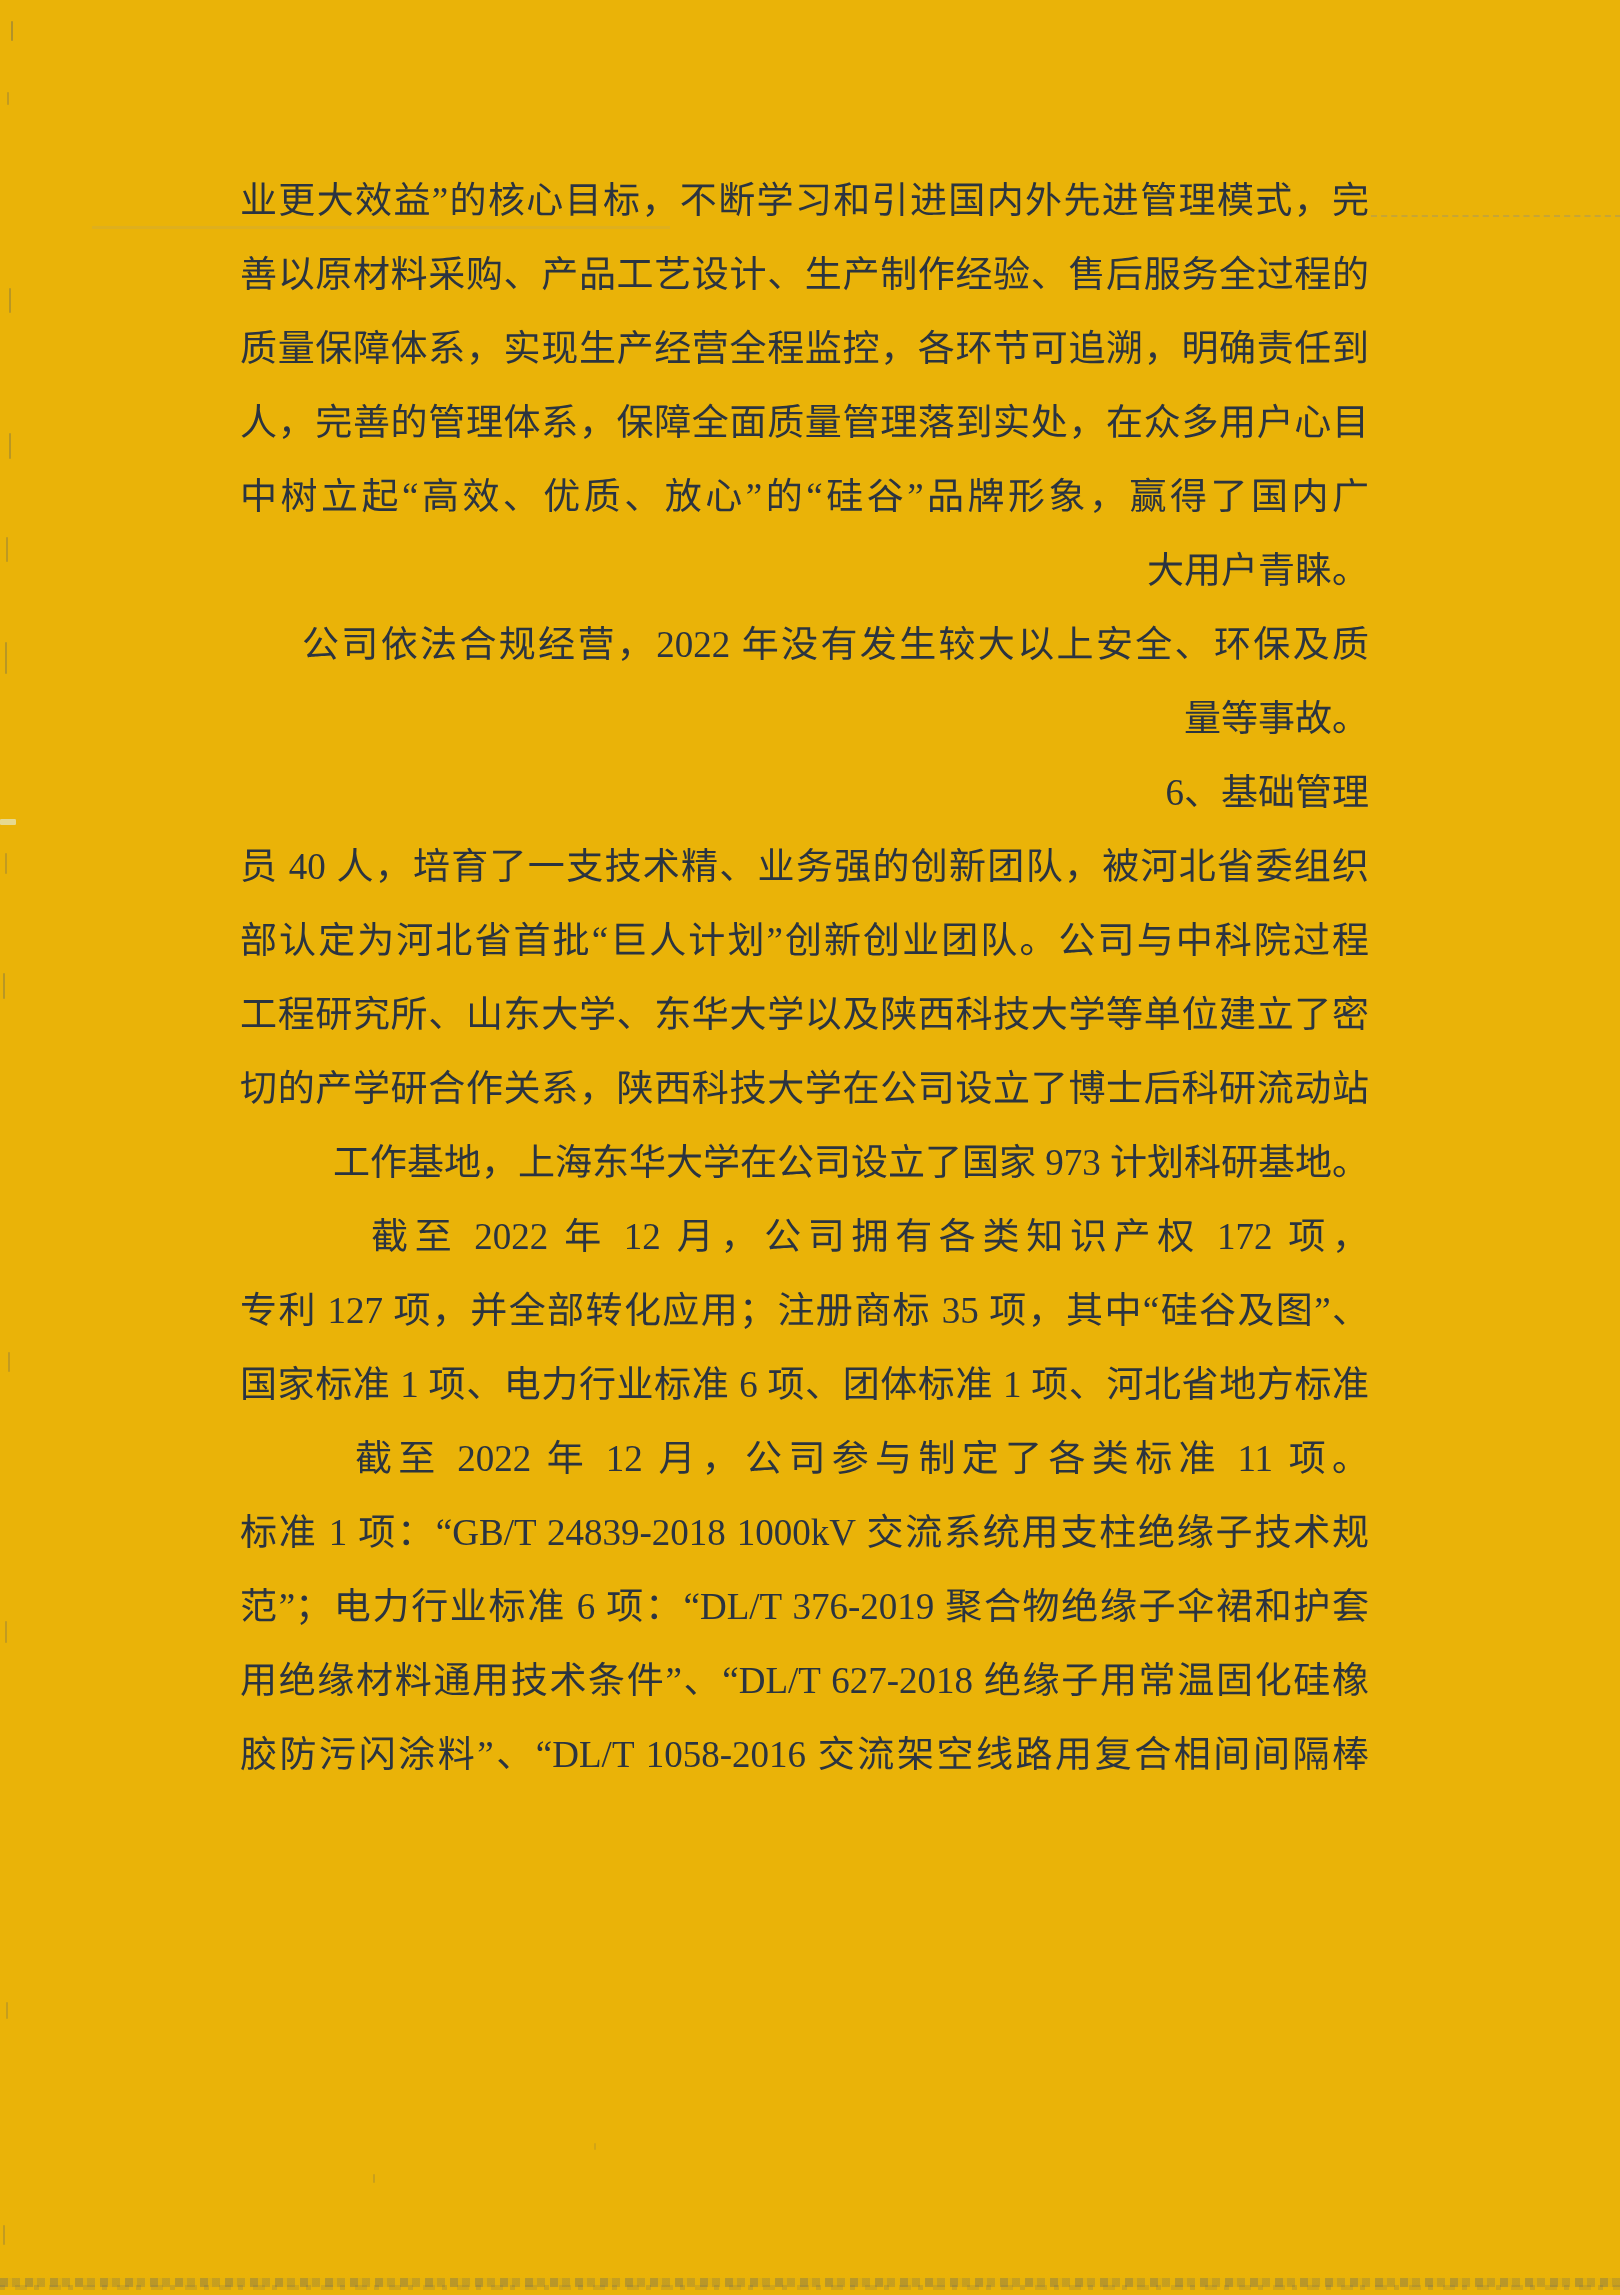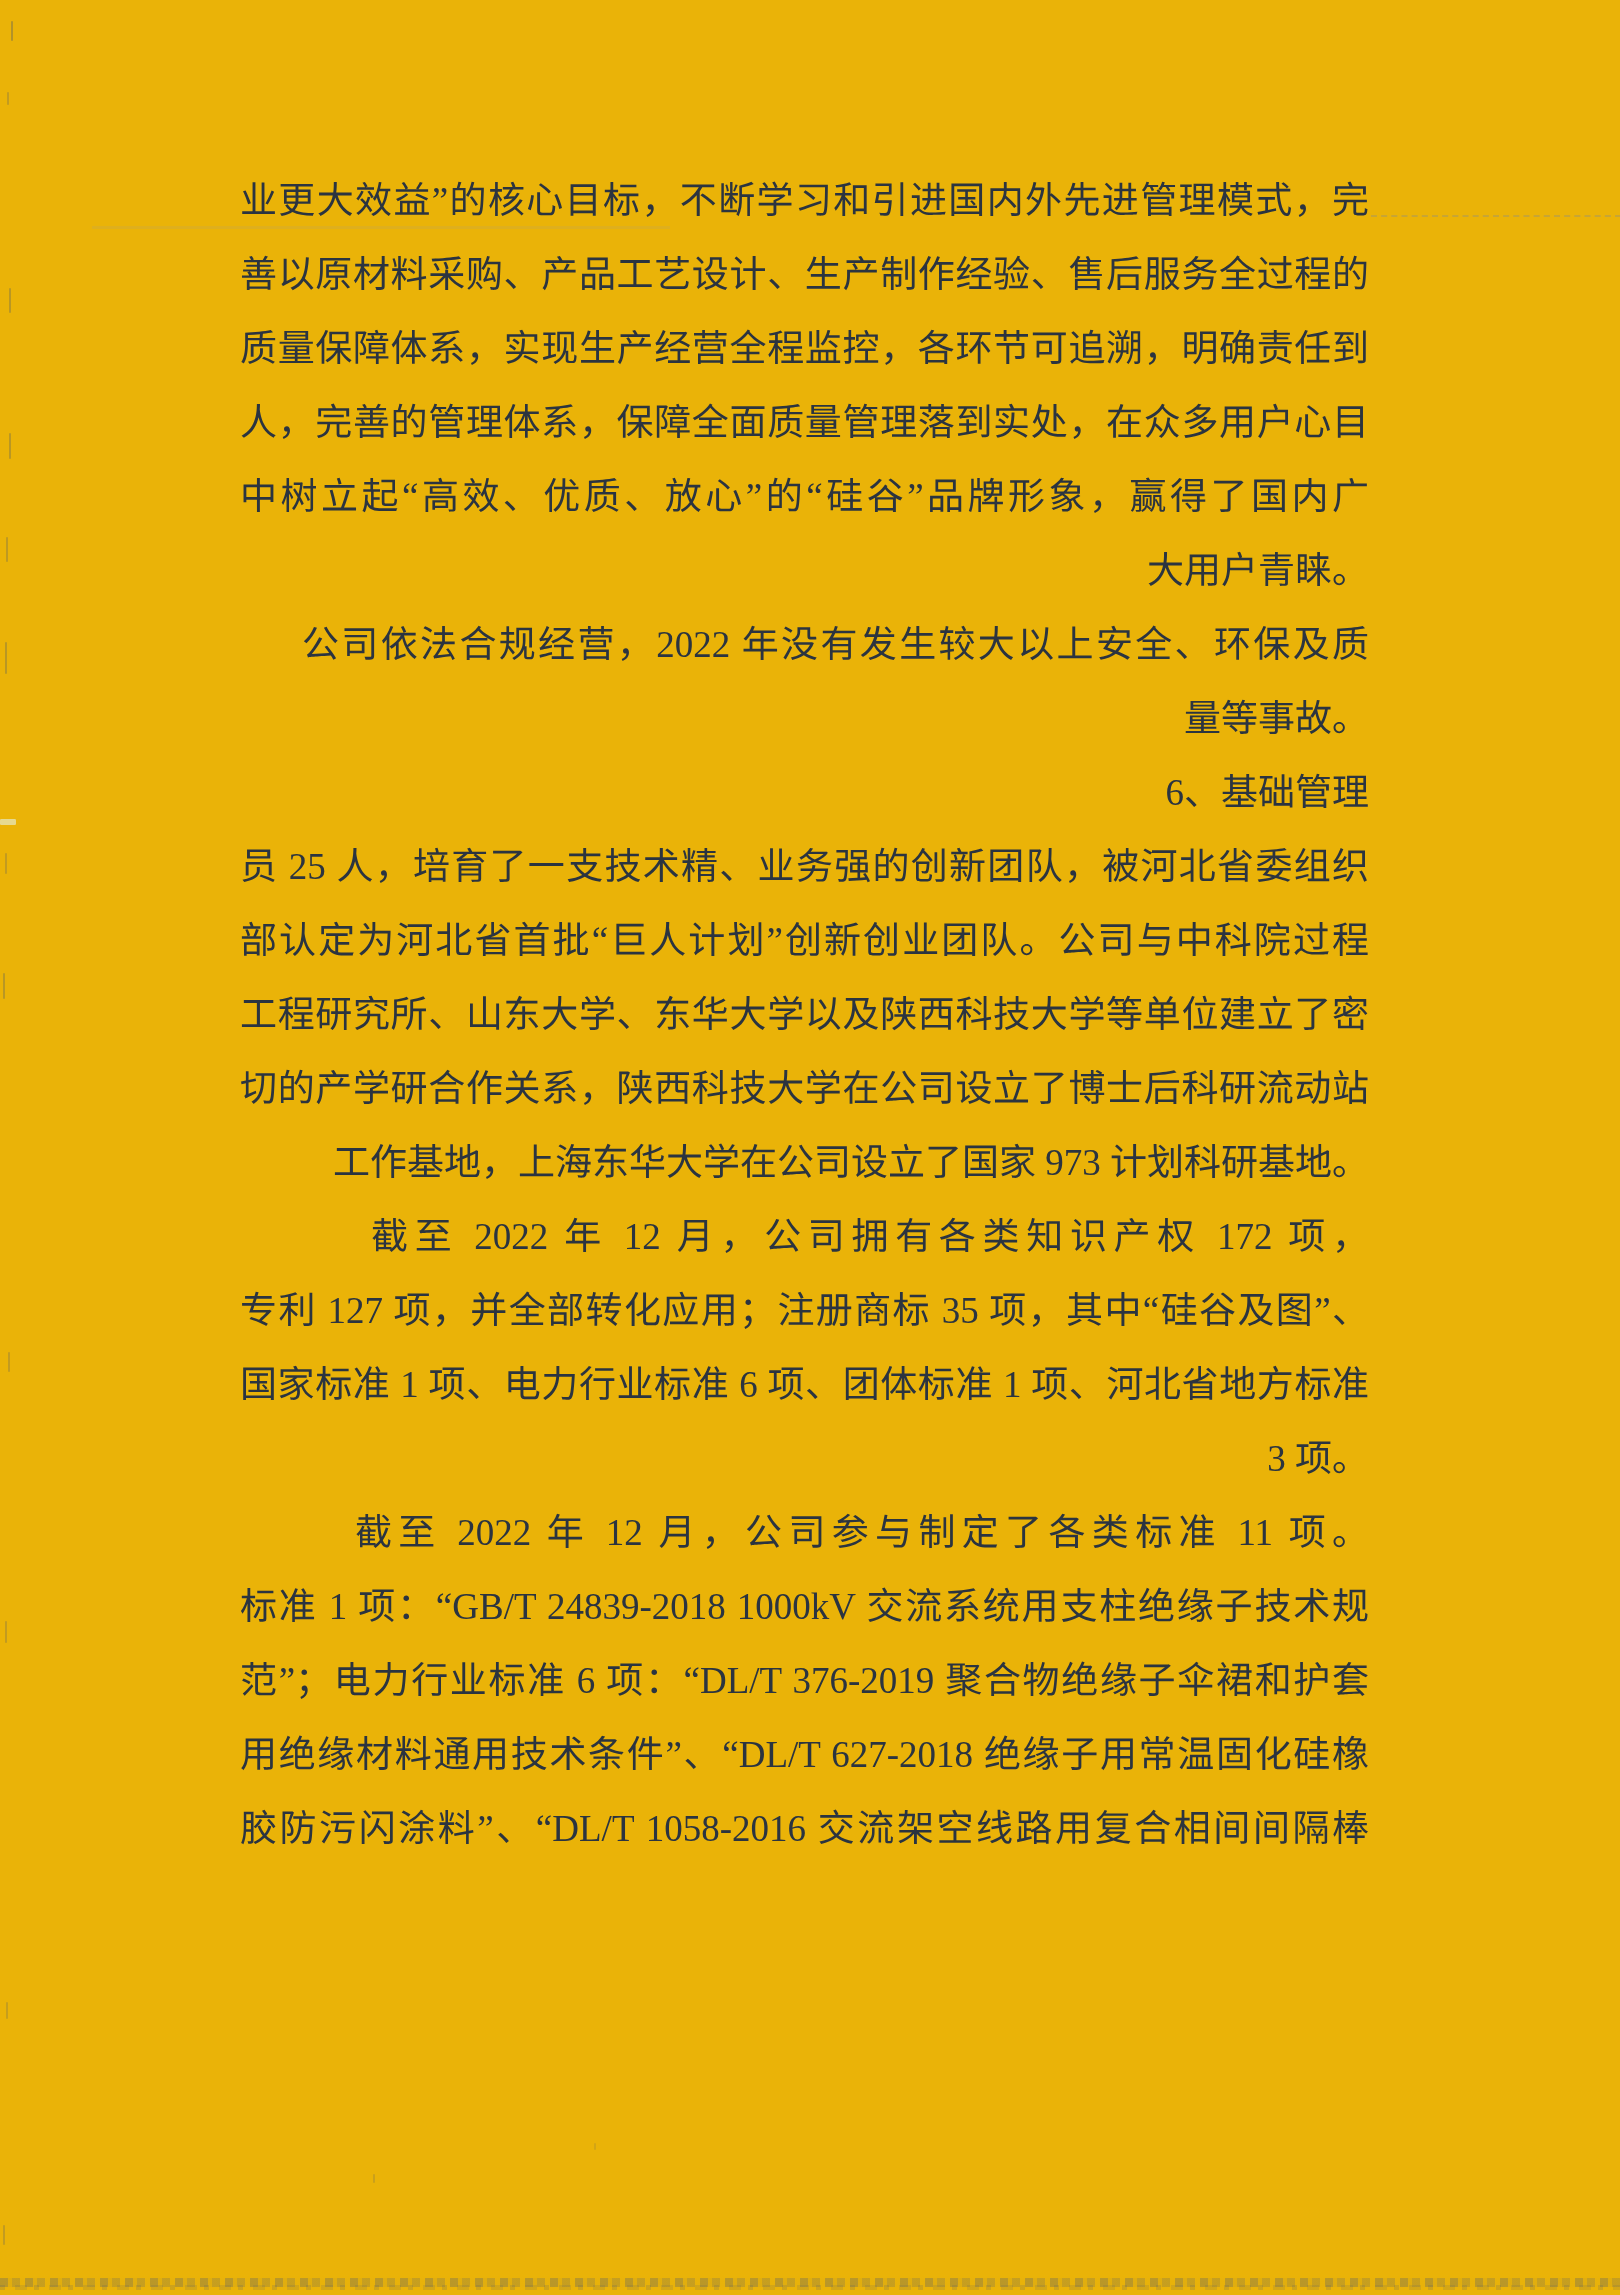--- a/index.html
+++ b/index.html
@@ -111,29 +111,28 @@
   <div id="text-block" style="color: rgb(43, 52, 64);">
       <div class="line justify">业更大效益”的核心目标，不断学习和引进国内外先进管理模式，完</div>
       <div class="line justify">善以原材料采购、产品工艺设计、生产制作经验、售后服务全过程的</div>
       <div class="line justify">质量保障体系，实现生产经营全程监控，各环节可追溯，明确责任到</div>
       <div class="line justify">人，完善的管理体系，保障全面质量管理落到实处，在众多用户心目</div>
       <div class="line justify">中树立起“高效、优质、放心”的“硅谷”品牌形象，赢得了国内广</div>
       <div class="line">大用户青睐。</div>
       <div class="line justify" style="padding-left: 62px;">公司依法合规经营，2022 年没有发生较大以上安全、环保及质</div>
       <div class="line">量等事故。</div>
       <div class="line" style="padding-left: 60px;">6、基础管理</div>
-      <div class="line justify">员 25 人，培育了一支技术精、业务强的创新团队，被河北省委组织</div>
+      <div class="line justify">员 40 人，培育了一支技术精、业务强的创新团队，被河北省委组织</div>
       <div class="line justify">部认定为河北省首批“巨人计划”创新创业团队。公司与中科院过程</div>
       <div class="line justify">工程研究所、山东大学、东华大学以及陕西科技大学等单位建立了密</div>
       <div class="line justify">切的产学研合作关系，陕西科技大学在公司设立了博士后科研流动站</div>
       <div class="line">工作基地，上海东华大学在公司设立了国家 973 计划科研基地。</div>
       <div class="line justify" style="padding-left: 131px;">截至 2022 年 12 月，公司拥有各类知识产权 172 项，其中授权</div>
       <div class="line justify">专利 127 项，并全部转化应用；注册商标 35 项，其中“硅谷及图”、</div>
       <div class="line justify">国家标准 1 项、电力行业标准 6 项、团体标准 1 项、河北省地方标准</div>
-      <div class="line">3 项。</div>
       <div class="line justify" style="padding-left: 115px;">截至 2022 年 12 月，公司参与制定了各类标准 11 项。其中国家</div>
       <div class="line justify">标准 1 项：“GB/T 24839-2018 1000kV 交流系统用支柱绝缘子技术规</div>
       <div class="line justify">范”；电力行业标准 6 项：“DL/T 376-2019 聚合物绝缘子伞裙和护套</div>
       <div class="line justify">用绝缘材料通用技术条件”、“DL/T 627-2018 绝缘子用常温固化硅橡</div>
       <div class="line justify">胶防污闪涂料”、“DL/T 1058-2016 交流架空线路用复合相间间隔棒</div>
     </div>
 
   <div class="speck" style="left:10.5px; top:21px;  width:2.6px; height:19.7px; opacity:.35;"></div>
   <div class="speck" style="left:6.6px; top:92px; width:2px; height:13px; opacity:.25;"></div>
   <div class="speck" style="left:8.5px; top:288px; width:2px; height:25px; opacity:.30;"></div>

